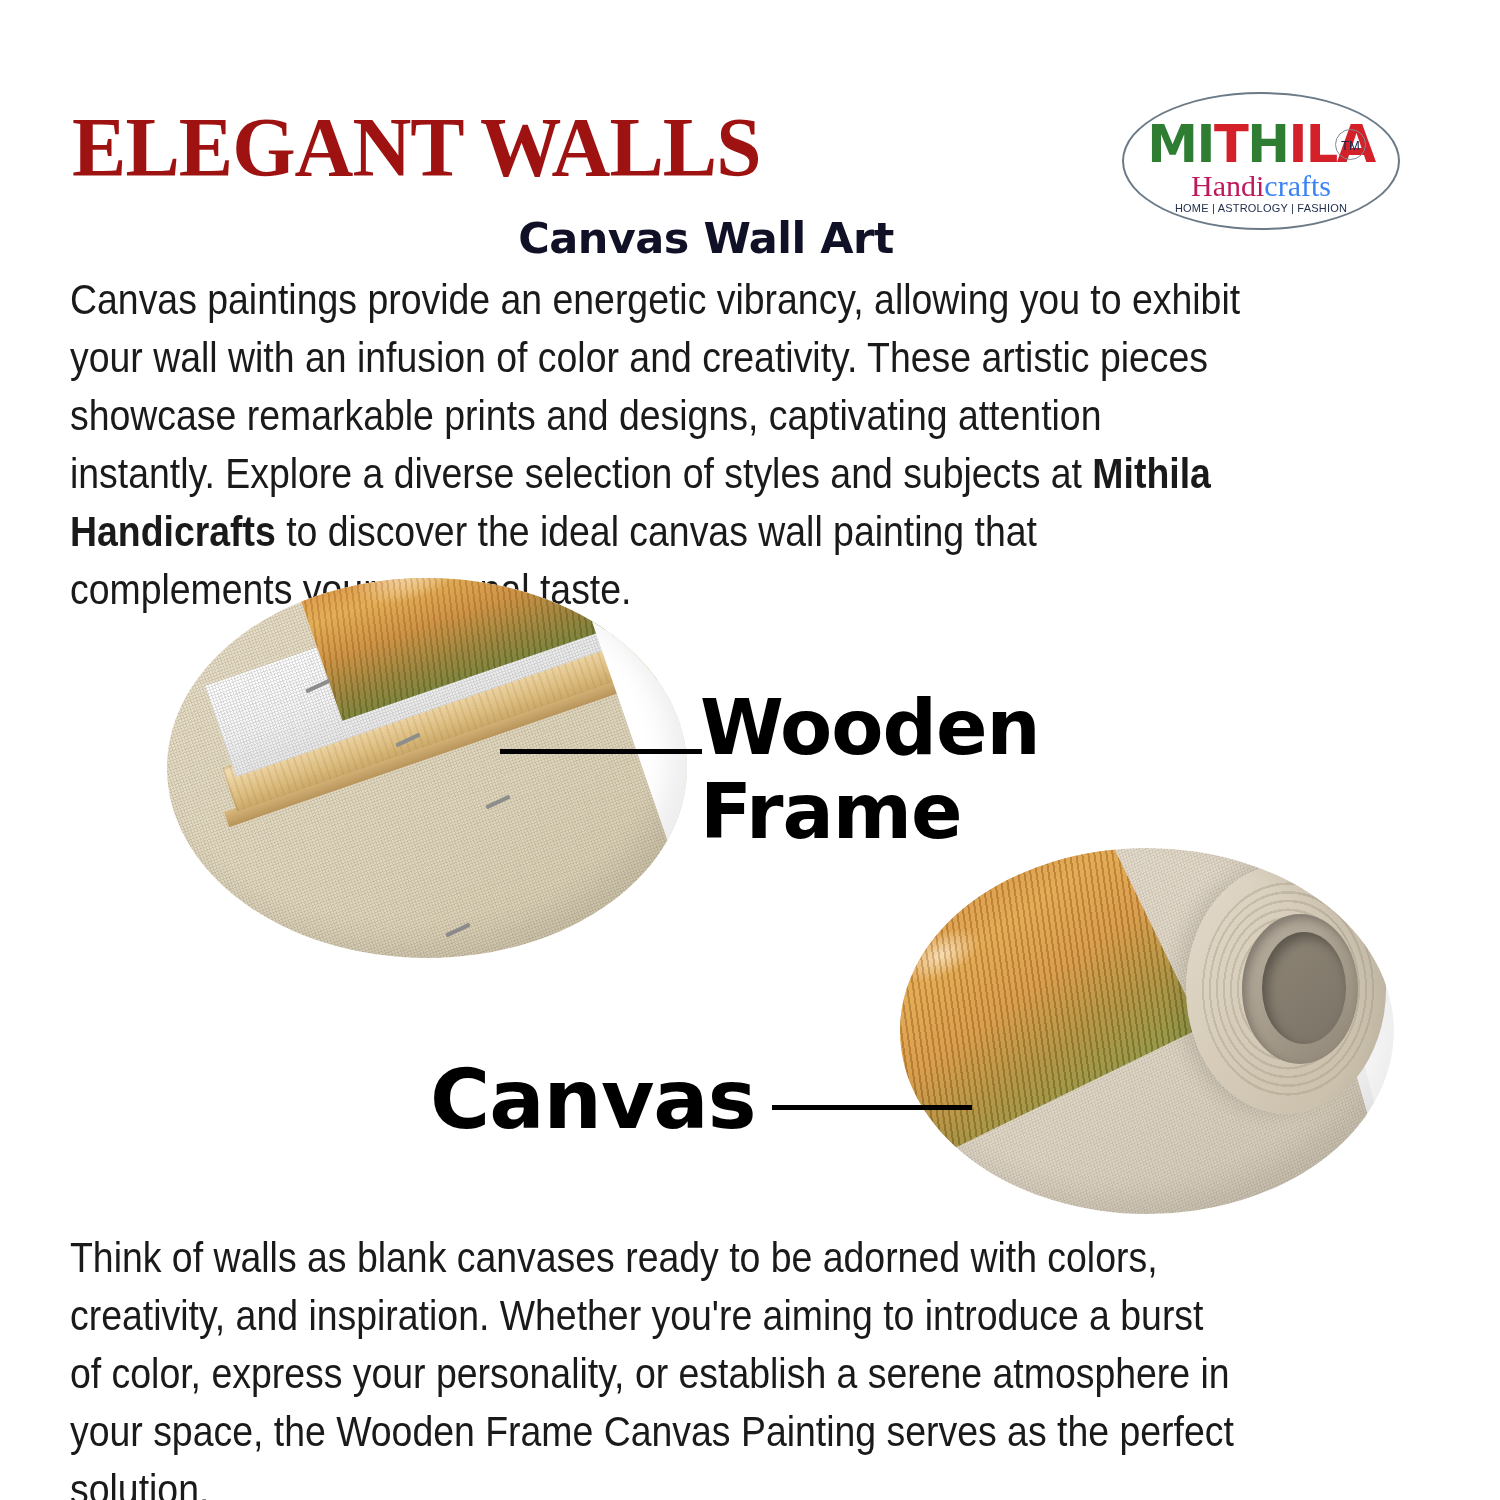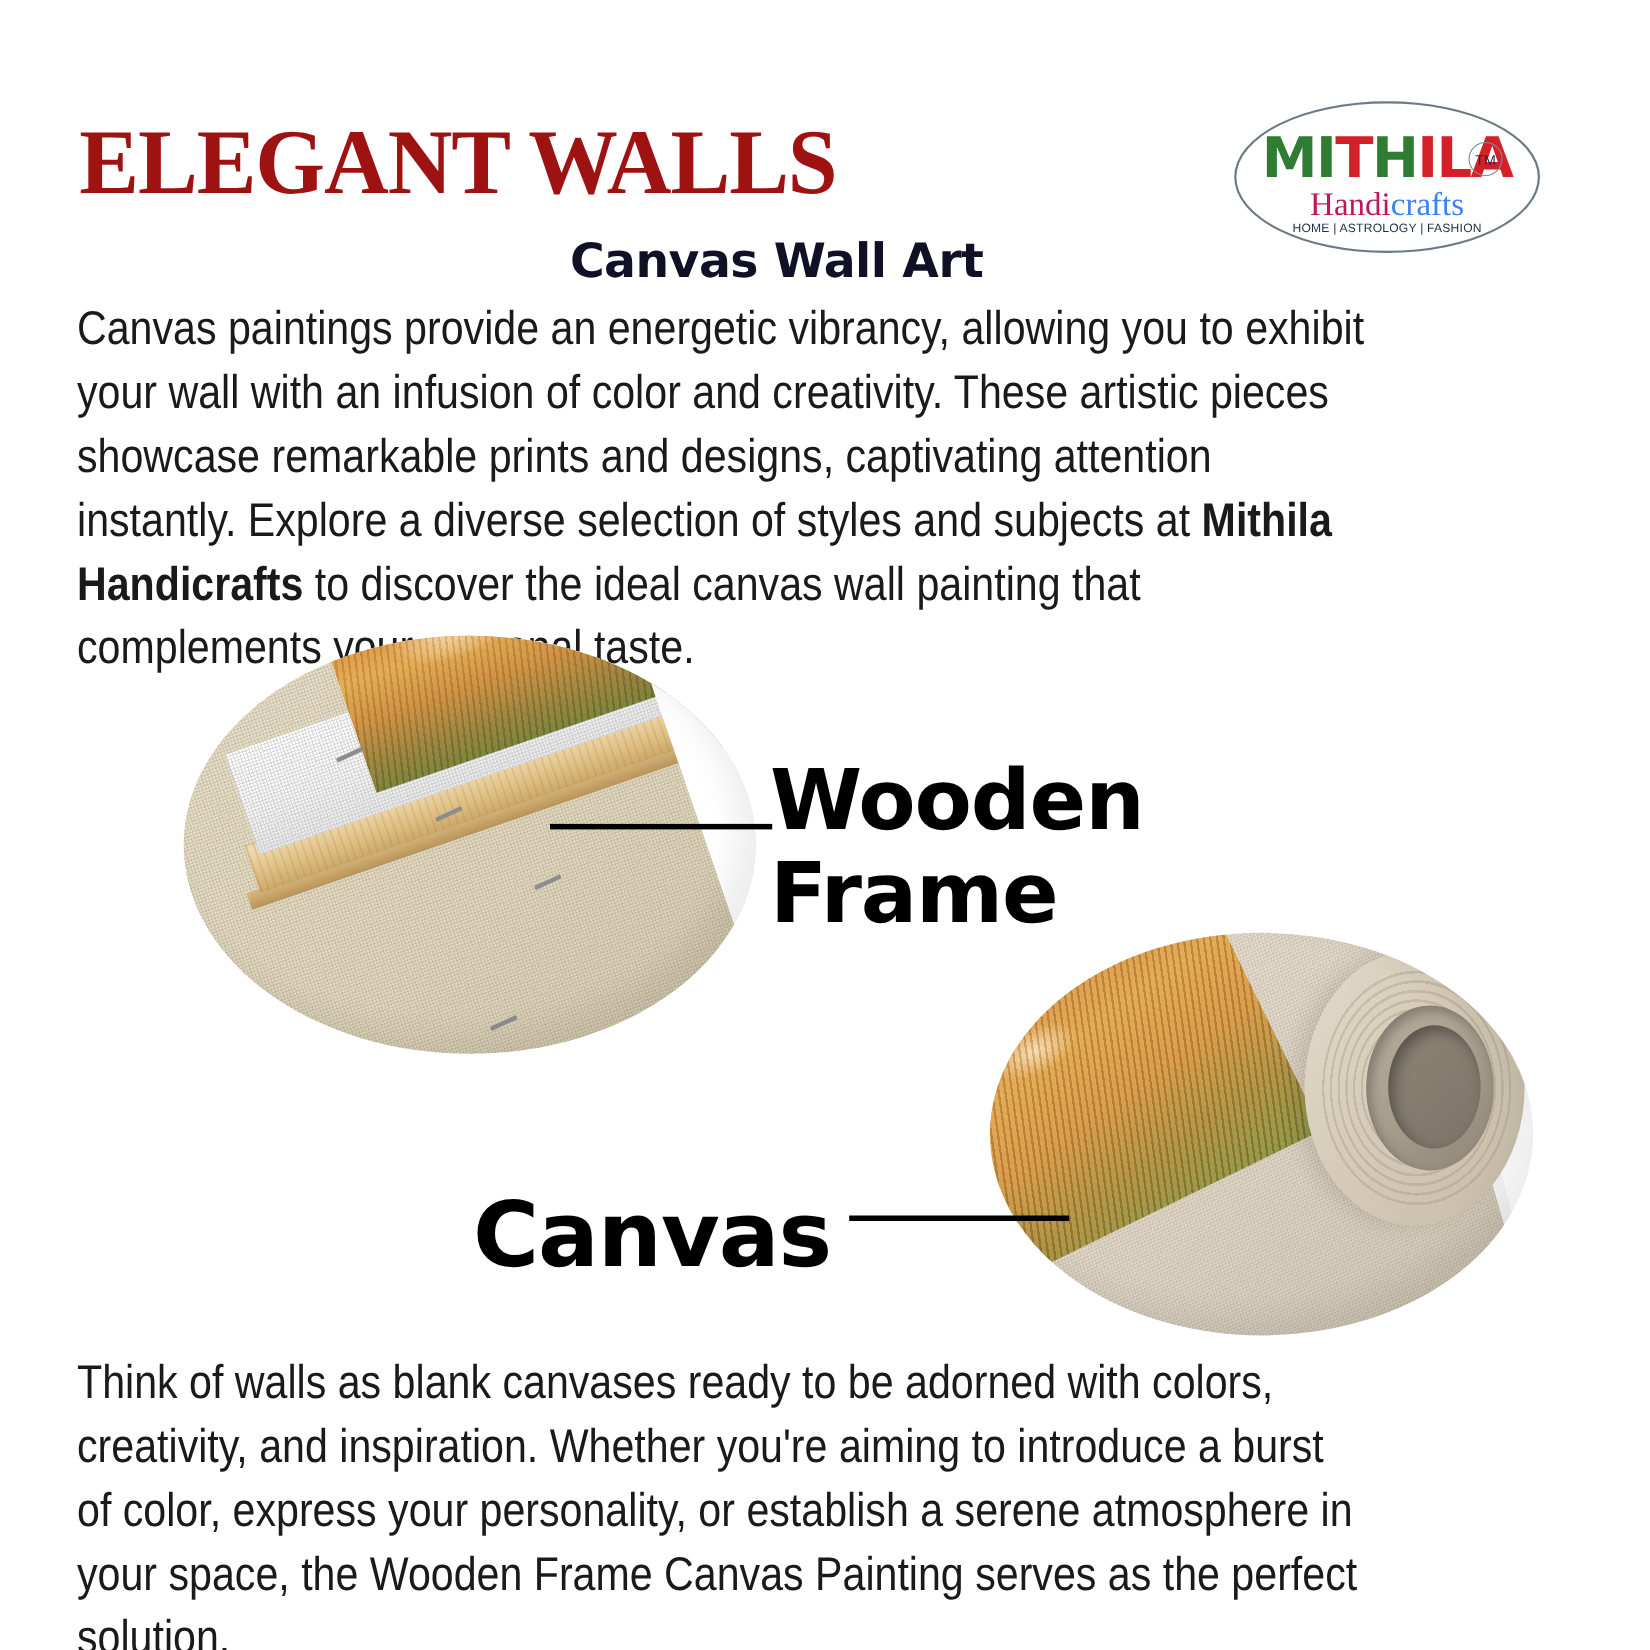--- a/index.html
+++ b/index.html
@@ -367,21 +367,20 @@
     font-size: 76px;
     line-height: 84px;
     text-align: left;
   }
   .callout-canvas {
     left: 430px;
     top: 1052px;
     font-size: 82px;
     line-height: 96px;
     text-align: left;
-    margin-top: 24px;
   }
   .leader {
     position: absolute;
     height: 5px;
     background: #000000;
   }
   .leader-frame { left: 500px; top: 749px; width: 202px; }
   .leader-canvas { left: 772px; top: 1105px; width: 200px; }
 </style>
 </head>

